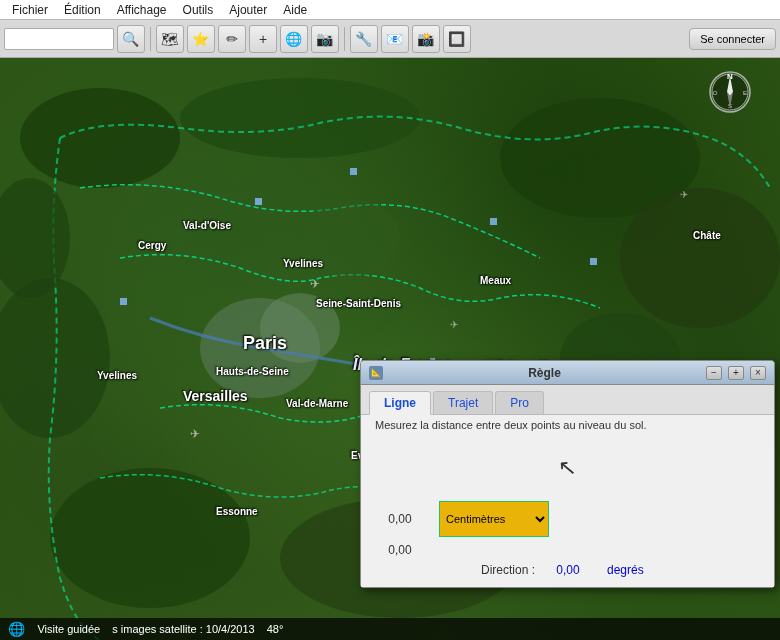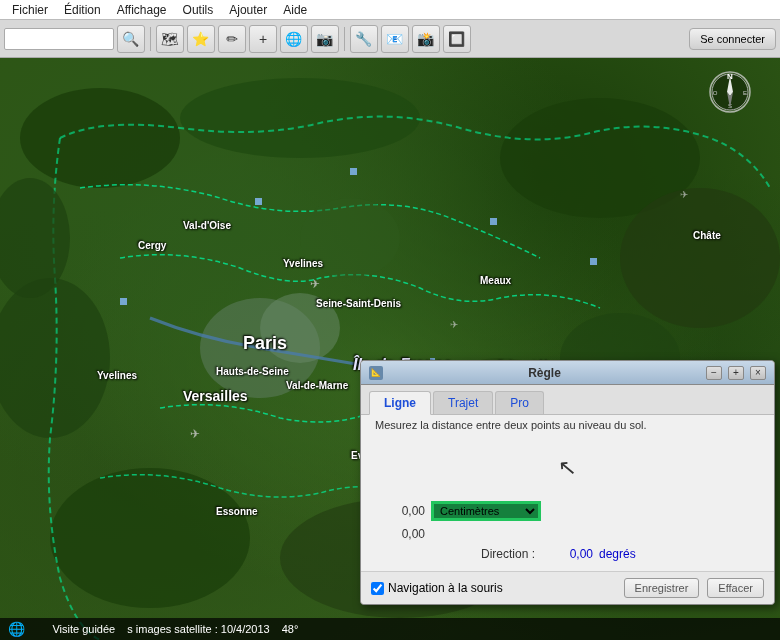--- a/index.html
+++ b/index.html
@@ -154,21 +154,20 @@
       padding: 0 8px;
       gap: 12px;
       color: white;
       font-size: 11px;
       z-index: 50;
     }
     .status-item {
       display: flex;
       align-items: flex-start;
       gap: 4px;
-      margin-left: 15px;
     }
     .earth-icon {
       font-size: 14px;
     }
 
     
     #regle-dialog {
       position: absolute;
       top: 360px;
       left: 360px;
@@ -271,38 +270,38 @@
       font-size: 12px;
     }
     .regle-label {
       text-align: right;
       width: 160px;
       margin-right: 8px;
       color: #333;
     }
     .regle-value {
       width: 50px;
-      text-align: right;
-      margin-right: 6px;
+      text-align: center;
+      margin-right: 14px;
       color: #333;
     }
     .regle-unit {
       color: #333;
     }
     .regle-value-blue {
       color: #0000cc;
     }
 
     
     .unit-select {
       width: 110px;
-      height: 20px;
-      font-size: 11px;
-      border: 3px solid #22c55e;
-      background: #15803d;
+      height: 36px;
+      font-size: 11px;
+      border: 1px solid #22c55e;
+      background: #eab308;
       padding: 0 2px;
     }
 
     
     #regle-footer {
       padding: 6px 10px;
       border-top: 1px solid #ccc;
       display: flex;
       align-items: center;
       gap: 8px;
@@ -413,21 +412,21 @@
     <div id="map-overlay">
       <span class="city-label large" style="left:235px; top:275px">Paris</span>
       <span class="city-label medium" style="left:175px; top:330px">Versailles</span>
       <span class="city-label small" style="left:275px; top:200px">Yvelines</span>
       <span class="city-label small" style="left:130px; top:182px">Cergy</span>
       <span class="city-label small" style="left:175px; top:162px">Val-d'Oise</span>
       <span class="city-label small" style="left:472px; top:217px">Meaux</span>
       <span class="city-label region" style="left:345px; top:298px">Île-de-France</span>
       <span class="city-label small" style="left:308px; top:240px">Seine-Saint-Denis</span>
       <span class="city-label small" style="left:208px; top:308px">Hauts-de-Seine</span>
-      <span class="city-label small" style="left:278px; top:322px">Val-de-Marne</span>
+      <span class="city-label small" style="left:278px; top:340px">Val-de-Marne</span>
       <span class="city-label small" style="left:490px; top:302px">Seine-et-Marne</span>
       <span class="city-label small" style="left:89px; top:312px">Yvelines</span>
       <span class="city-label small" style="left:208px; top:448px">Essonne</span>
       <span class="city-label small" style="left:343px; top:392px">Evrx</span>
       <span class="city-label small" style="left:685px; top:172px">Châte</span>
 
       <svg id="compass" style="position:absolute; top:12px; right:28px; width:44px; height:44px;" viewBox="0 0 44 44">
         <circle cx="22" cy="22" r="20" fill="none" stroke="#cccccc" stroke-width="1.5" opacity="0.8"></circle>
         <circle cx="22" cy="22" r="18" fill="rgba(0,0,0,0.3)" stroke="#aaaaaa" stroke-width="1"></circle>
         <text x="22" y="9" text-anchor="middle" font-size="8" fill="white" font-weight="bold">N</text>
@@ -491,21 +490,13 @@
       <span class="regle-value">0,00</span>
     </div>
 
     <div class="regle-row">
       <span class="regle-label">Direction :</span>
       <span class="regle-value regle-value-blue">0,00</span>
       <span class="regle-unit regle-value-blue">degrés</span>
     </div>
   </div>
 
-  <div id="regle-footer">
-    <label class="checkbox-label">
-      <input type="checkbox" checked="" style="">
-      <span>Navigation à la souris</span>
-    </label>
-    <button class="footer-btn">Enregistrer</button>
-    <button class="footer-btn">Effacer</button>
-  </div>
 </div>
 
 </body></html>

